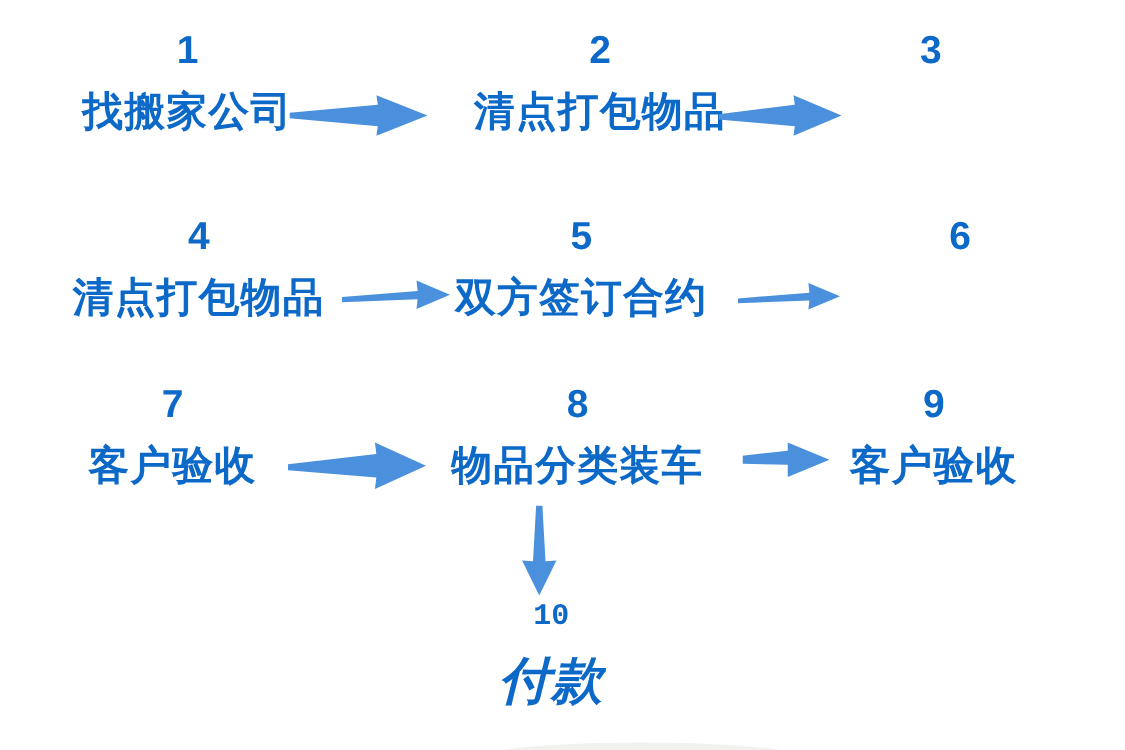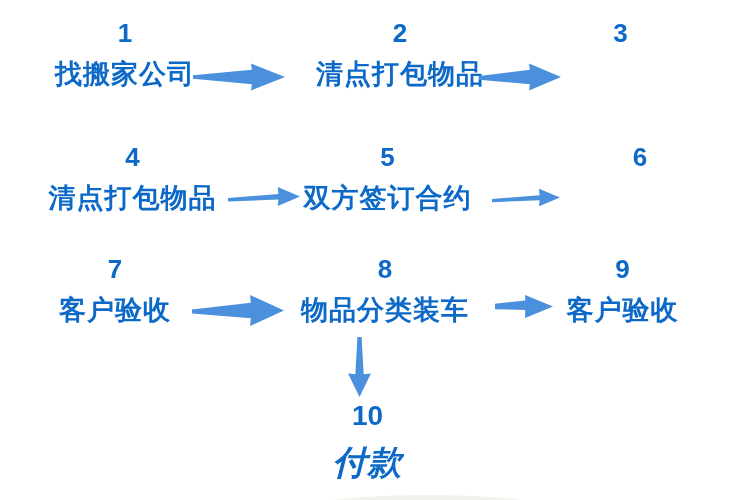--- a/index.html
+++ b/index.html
@@ -26,21 +26,21 @@
     font-size: 26px;
     line-height: 1;
     margin-bottom: 14px;
   }
   .step .lbl {
     font-size: 27px;
     line-height: 1.1;
     letter-spacing: 1px;
     white-space: nowrap;
   }
-  .step.final .num { font-size: 28px; }
+  .step.final .num { font-size: 20px; font-family: Liberation Mono, monospace; }
   .step.final .lbl { font-size: 34px; font-style: italic; }
 
   
   .s1  { left: 40px;  top: 20px;  width: 170px; }
   .s2  { left: 305px; top: 20px;  width: 190px; }
   .s3  { left: 538px; top: 20px;  width: 165px; }
   .s4  { left: 40px;  top: 144px; width: 185px; }
   .s5  { left: 300px; top: 144px; width: 175px; }
   .s6  { left: 550px; top: 144px; width: 180px; }
   .s7  { left: 40px;  top: 256px; width: 150px; }

